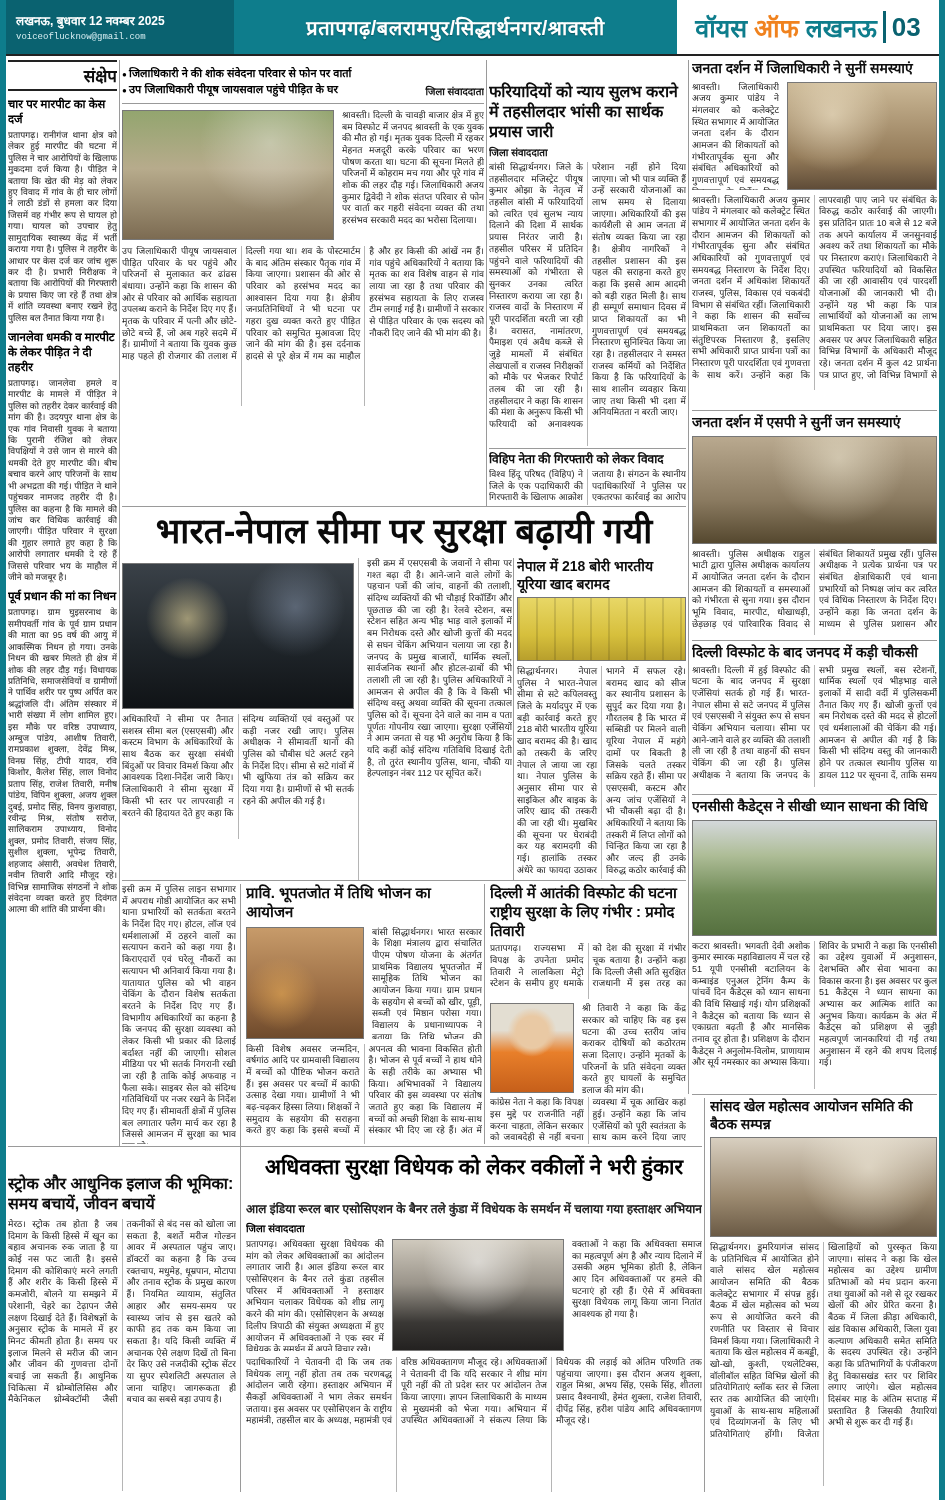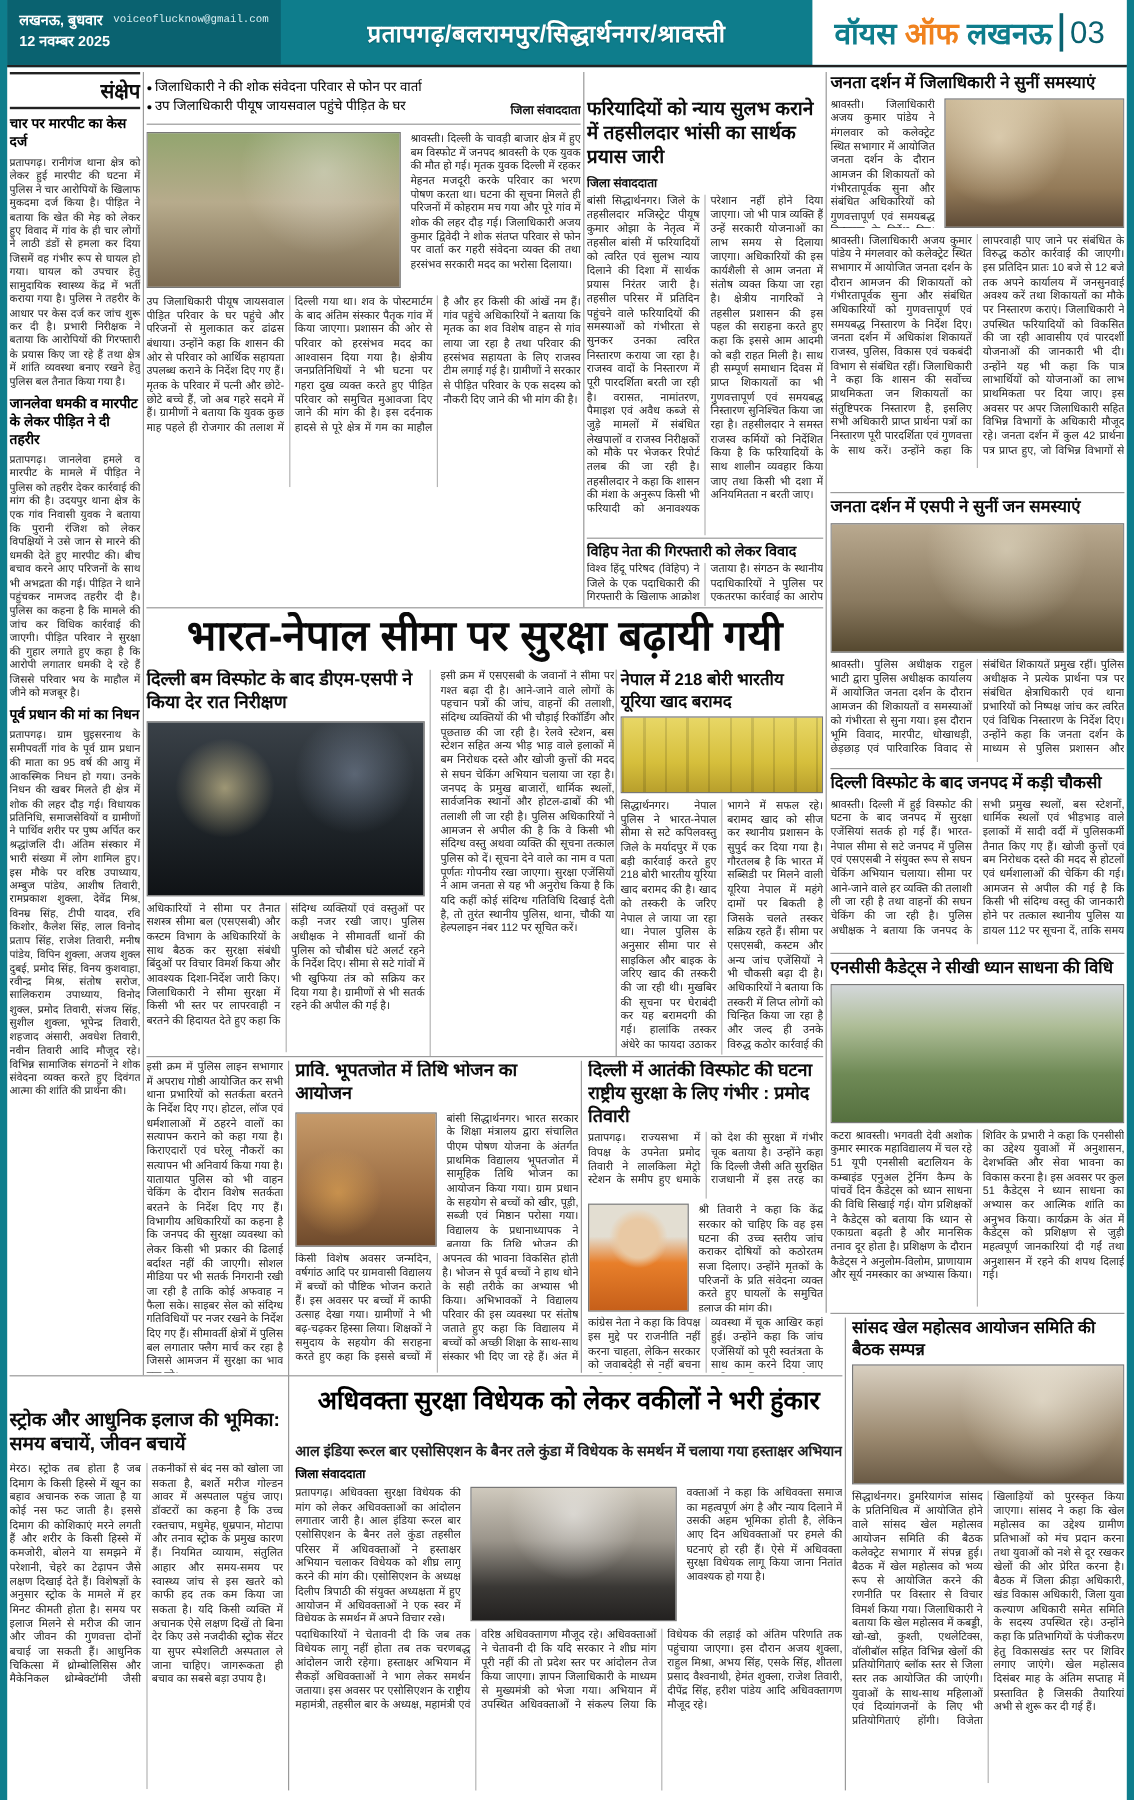--- a/index.html
+++ b/index.html
@@ -6,29 +6,29 @@
   html,body { background:#e8e8e8; }
   body { font-family:"Liberation Sans","DejaVu Sans",sans-serif; }
   .page { position:relative; width:945px; height:1500px; background:#ffffff; margin:0 auto; overflow:hidden; }
 
   
   .edge { position:absolute; top:0; bottom:0; width:6px; background:#0e7d8c; }
   .edge.left { left:0; } .edge.right { right:0; }
 
   
   .header { position:absolute; left:6px; right:6px; top:0; height:56px; background:#0e7d8c; display:flex; align-items:stretch; border-bottom:2px solid #222; }
-  .hdr-left { width:228px; background:#0a6270; color:#fff; padding:8px 10px; display:flex; flex-direction:row; justify-content:center; }
+  .hdr-left { width:228px; background:#0a6270; color:#fff; padding:8px 10px; display:flex; flex-direction:column; justify-content:center; }
   .hdr-date { font-size:12px; font-weight:bold; }
   .hdr-email { font-size:9px; color:#d8eef2; margin-top:3px;font-family:Liberation Mono, monospace; }
   .hdr-center { flex:1; display:flex; align-items:center; justify-content:center; color:#fff; font-size:20px; font-weight:bold; letter-spacing:.5px; text-shadow:0 1px 1px rgba(0,0,0,.3); }
   .hdr-right { width:262px; background:#ffffff; display:flex; align-items:center; justify-content:center; gap:6px; }
   .masthead { font-size:25px; font-weight:bold; color:#0e7d8c; white-space:nowrap; }
   .masthead .of { color:#f0821e; }
   .pg-sep { width:3px; height:32px; background:#0a6270; }
-  .pg-num { font-size:26px; font-weight:normal; color:#0a6270; }
+  .pg-num { font-size:26px; font-weight:bold; color:#0a6270; }
 
   
   .art { position:absolute; overflow:hidden; }
   .hl { font-weight:bold; color:#0d0d0d; line-height:1.25; }
   .byline { font-weight:bold; font-size:10px; color:#111; }
   .bodytxt { font-size:9px; line-height:1.3; color:#1c1c1c; text-align:justify; overflow:hidden; }
   .cols2 { column-count:2; column-gap:9px; column-rule:1px solid #b5b5b5; }
   .cols3 { column-count:3; column-gap:9px; column-rule:1px solid #b5b5b5; }
   .photo { border:1px solid #777; overflow:hidden; }
 
@@ -36,21 +36,21 @@
   .rule-v { position:absolute; width:1px; background:#9a9a9a; }
 
   
   .brief-title { text-align:right; font-weight:bold; font-size:17px; color:#0d0d0d; border-top:2px solid #222; border-bottom:2px solid #222; padding:2px 0; margin-bottom:5px; }
   .brief-hl { font-size:11.5px; font-weight:bold; line-height:1.3; margin:6px 0 3px; }
   .brief-body { font-size:8.8px; line-height:1.3; text-align:justify; color:#1c1c1c; }
 
   
   .main-hl { font-size:27px; text-align:left; }
   .bullet-row { display:flex; justify-content:space-between; align-items:flex-end; margin-top:6px; border-bottom:1px solid #999; padding-bottom:5px; }
-  .bullets { font-size:11px; font-weight:normal; line-height:1.45; }
+  .bullets { font-size:11px; font-weight:bold; line-height:1.45; }
   .bullets .b::before { content:"● "; font-size:8px; }
   .photo-row { display:flex; gap:8px; margin-top:6px; }
   .photo-row .bodytxt { flex:1; }
 
   .sub-hl-16 { font-size:16px;margin-top:22px; }
   .sub-hl-15 { font-size:15px; }
   .sub-hl-14 { font-size:14px; }
   .sub-hl-12 { font-size:12px; }
 
   
@@ -158,21 +158,20 @@
     <div class="bodytxt cols2" style="margin-top:5px; height:86px;">श्रावस्ती। पुलिस अधीक्षक राहुल भाटी द्वारा पुलिस अधीक्षक कार्यालय में आयोजित जनता दर्शन के दौरान आमजन की शिकायतों व समस्याओं को गंभीरता से सुना गया। इस दौरान भूमि विवाद, मारपीट, धोखाधड़ी, छेड़छाड़ एवं पारिवारिक विवाद से संबंधित शिकायतें प्रमुख रहीं। पुलिस अधीक्षक ने प्रत्येक प्रार्थना पत्र पर संबंधित क्षेत्राधिकारी एवं थाना प्रभारियों को निष्पक्ष जांच कर त्वरित एवं विधिक निस्तारण के निर्देश दिए। उन्होंने कहा कि जनता दर्शन के माध्यम से पुलिस प्रशासन और आमजन के बीच संवाद स्थापित कर समस्याओं का समाधान कराया जाता है। किसी भी फरियादी के साथ अन्याय नहीं होने दिया जाएगा।</div>
   </div>
 
   <div class="rule-h" style="left:122px; top:506px; width:564px;"></div>
   <div class="art" style="left:122px; top:510px; width:564px; height:46px;">
     <div class="banner-hl">भारत-नेपाल सीमा पर सुरक्षा बढ़ायी गयी</div>
   </div>
 
   <div class="art" style="left:122px; top:558px; width:390px; height:322px;">
     <div style="position:absolute; left:0; top:0; width:232px;">
-      <div class="hl sub-hl-15">दिल्ली बम विस्फोट के बाद डीएम-एसपी ने किया देर रात निरीक्षण</div>
       <div class="photo ph-night" style="width:232px; height:146px; margin-top:5px;"></div>
       <div class="bodytxt cols2" style="margin-top:5px; height:125px;">अधिकारियों ने सीमा पर तैनात सशस्त्र सीमा बल (एसएसबी) और कस्टम विभाग के अधिकारियों के साथ बैठक कर सुरक्षा संबंधी बिंदुओं पर विचार विमर्श किया और आवश्यक दिशा-निर्देश जारी किए। जिलाधिकारी ने सीमा सुरक्षा में किसी भी स्तर पर लापरवाही न बरतने की हिदायत देते हुए कहा कि संदिग्ध व्यक्तियों एवं वस्तुओं पर कड़ी नजर रखी जाए। पुलिस अधीक्षक ने सीमावर्ती थानों की पुलिस को चौबीस घंटे अलर्ट रहने के निर्देश दिए। सीमा से सटे गांवों में भी खुफिया तंत्र को सक्रिय कर दिया गया है। ग्रामीणों से भी सतर्क रहने की अपील की गई है।</div>
     </div>
     <div style="position:absolute; left:236px; top:0; width:154px; height:322px; border-left:1px solid #b5b5b5; padding-left:8px;">
       <div class="bodytxt" style="height:322px;">इसी क्रम में एसएसबी के जवानों ने सीमा पर गश्त बढ़ा दी है। आने-जाने वाले लोगों के पहचान पत्रों की जांच, वाहनों की तलाशी, संदिग्ध व्यक्तियों की भी चौड़ाई रिकॉर्डिंग और पूछताछ की जा रही है। रेलवे स्टेशन, बस स्टेशन सहित अन्य भीड़ भाड़ वाले इलाकों में बम निरोधक दस्ते और खोजी कुत्तों की मदद से सघन चेकिंग अभियान चलाया जा रहा है। जनपद के प्रमुख बाजारों, धार्मिक स्थलों, सार्वजनिक स्थानों और होटल-ढाबों की भी तलाशी ली जा रही है। पुलिस अधिकारियों ने आमजन से अपील की है कि वे किसी भी संदिग्ध वस्तु अथवा व्यक्ति की सूचना तत्काल पुलिस को दें। सूचना देने वाले का नाम व पता पूर्णतः गोपनीय रखा जाएगा। सुरक्षा एजेंसियों ने आम जनता से यह भी अनुरोध किया है कि यदि कहीं कोई संदिग्ध गतिविधि दिखाई देती है, तो तुरंत स्थानीय पुलिस, थाना, चौकी या हेल्पलाइन नंबर 112 पर सूचित करें।</div>
     </div>
   </div>
 
   <div class="rule-v" style="left:513px; top:558px; height:322px;"></div>
   <div class="art" style="left:517px; top:558px; width:169px; height:322px;">

